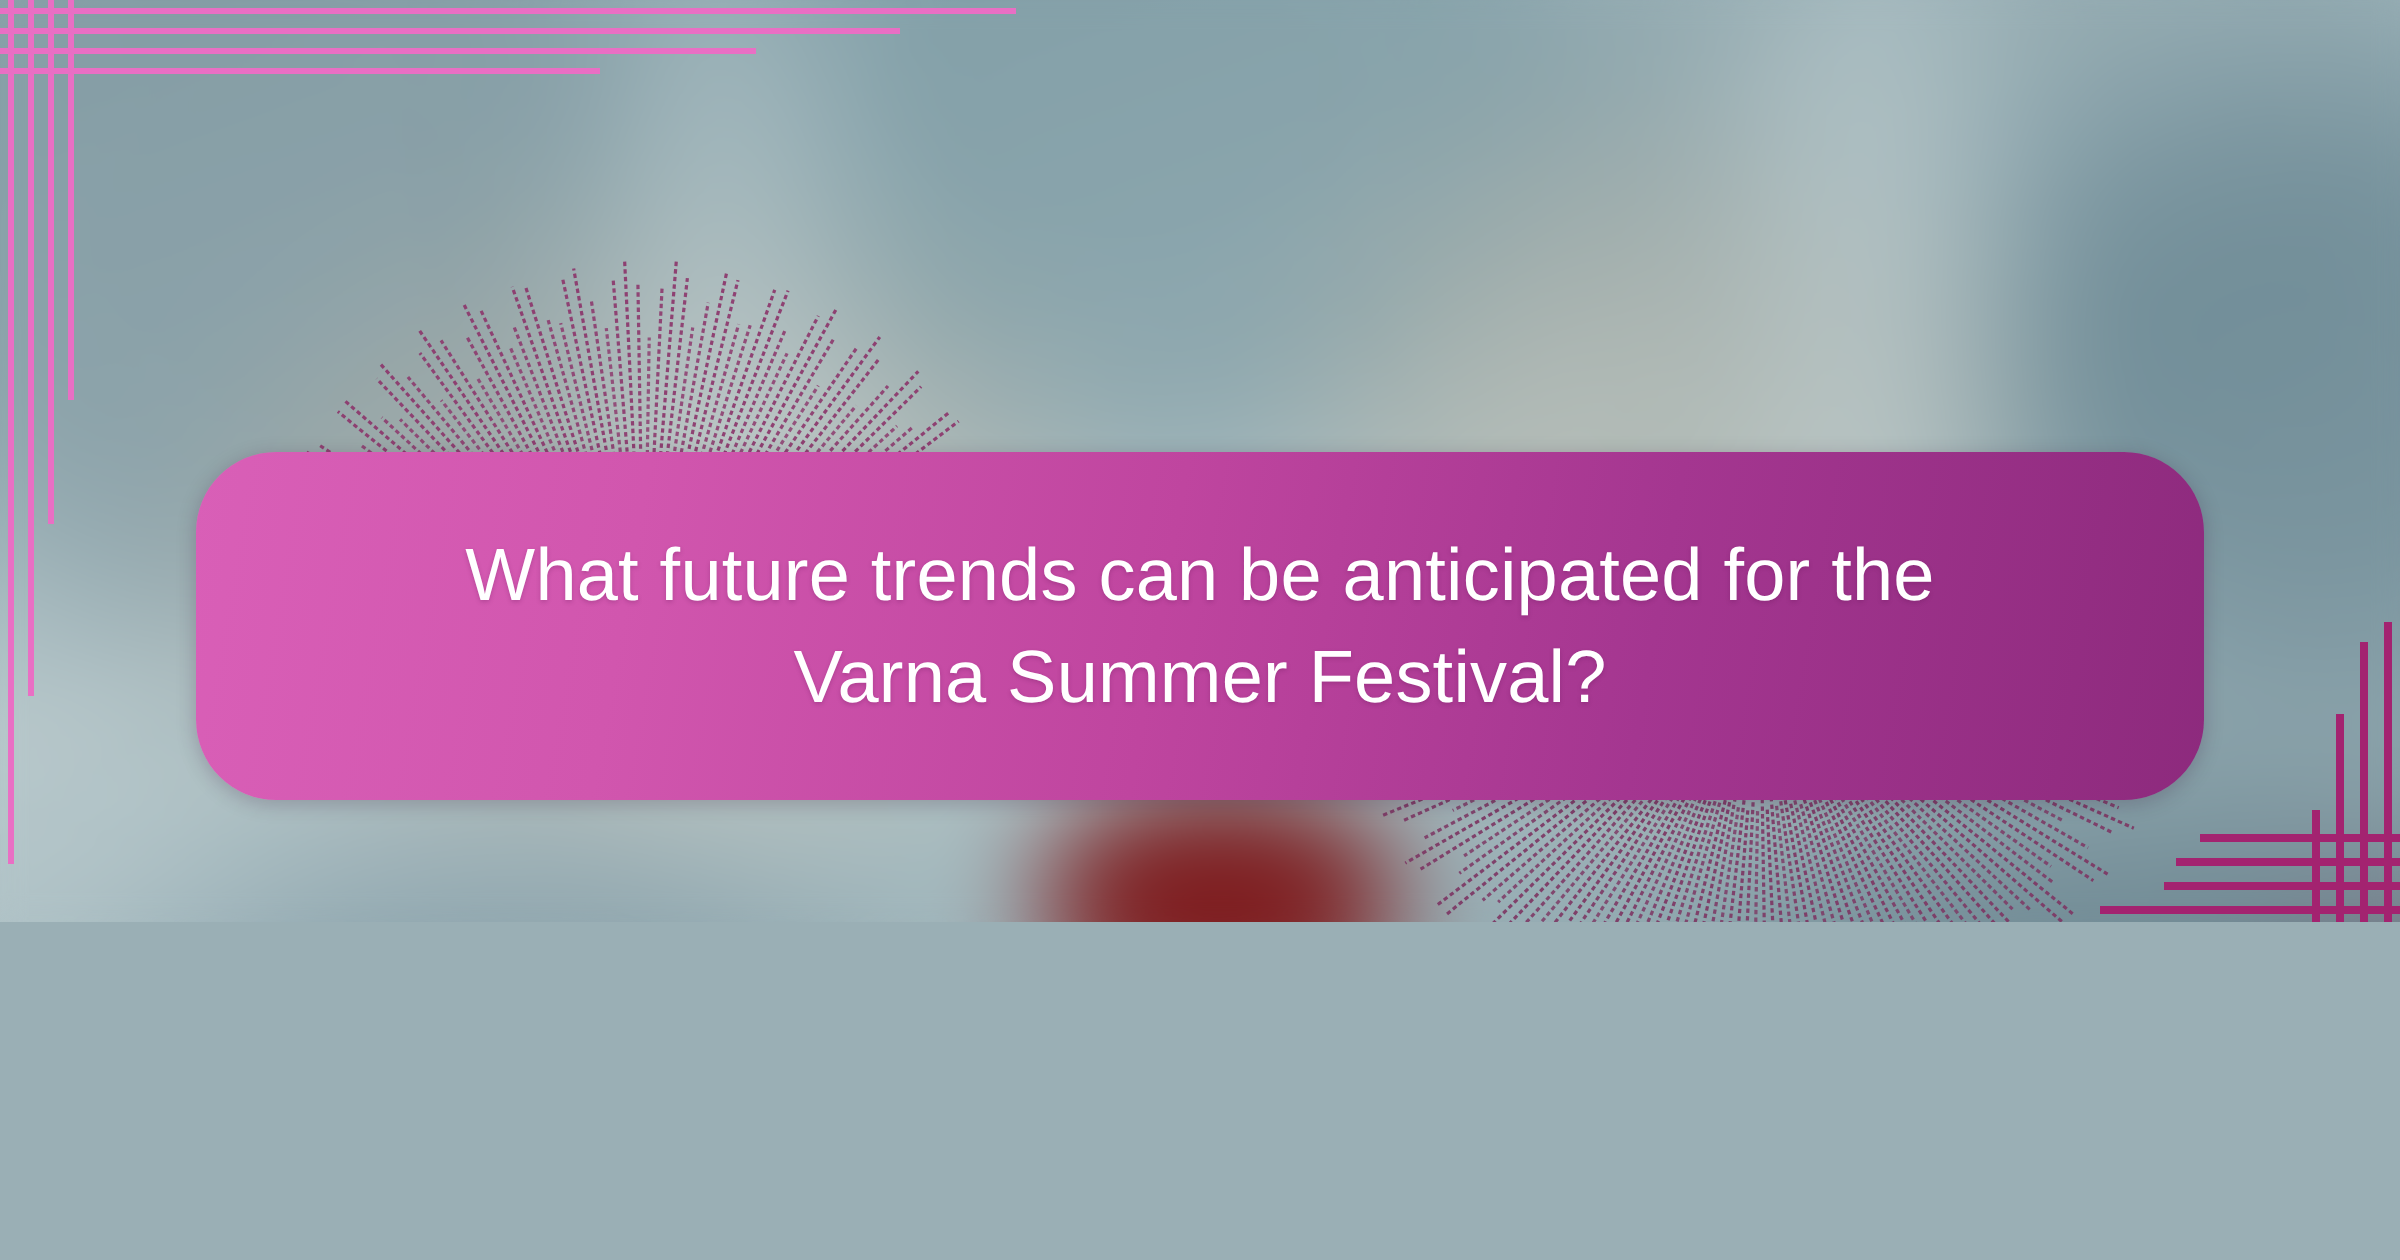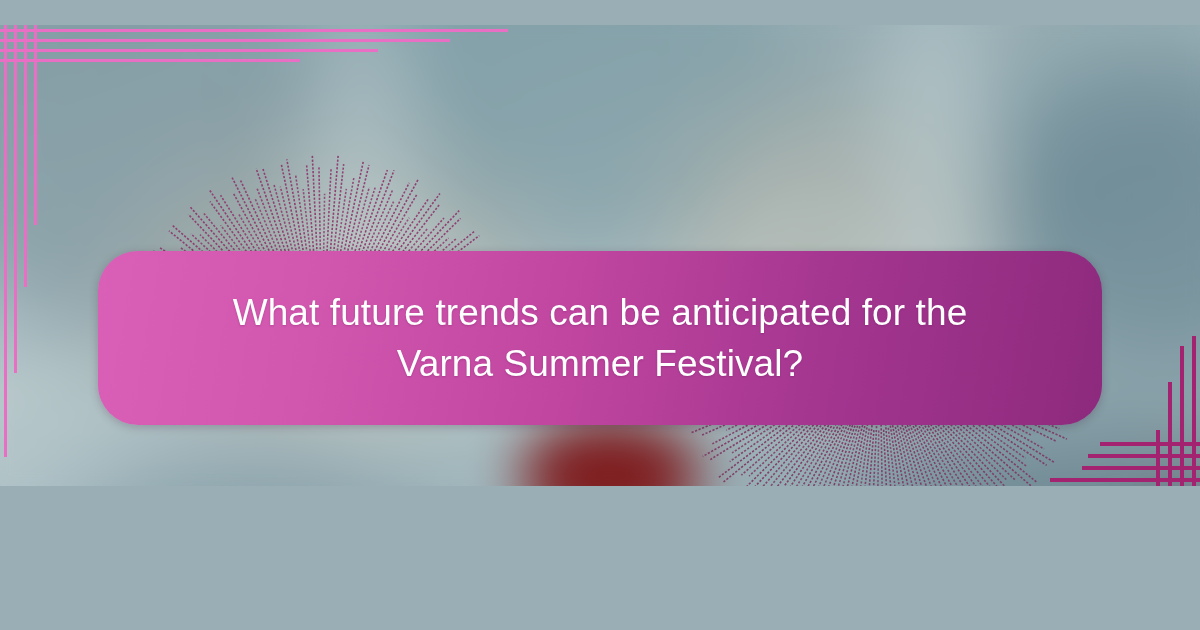--- a/index.html
+++ b/index.html
@@ -1,21 +1,21 @@
 <!DOCTYPE html>
 <html><head>
 <meta charset="utf-8">
 <style>
   html,body{margin:0;padding:0;}
   body{
     width:1200px;height:630px;overflow:hidden;
     font-family:"Liberation Sans", sans-serif;
     background:#9aafb5;
   }
-  .stage{position:relative;width:1200px;height:461px;overflow:hidden;margin-top:25px;}
+  .stage{position:relative;width:1200px;height:461px;overflow:hidden;}
 
   
   .bg{position:absolute;inset:0;overflow:hidden;}
   .bg-base{
     position:absolute;inset:-60px;
     background:
       linear-gradient(160deg,#8fa7ae 0%,#a6bbc0 18%,#b8c8cb 42%,#a9bec3 62%,#93aab1 82%,#7e979f 100%);
   }
   .blob{position:absolute;border-radius:50%;filter:blur(48px);}
   .b1{left:-80px;top:-90px;width:460px;height:420px;background:#708a94;opacity:.55;}

